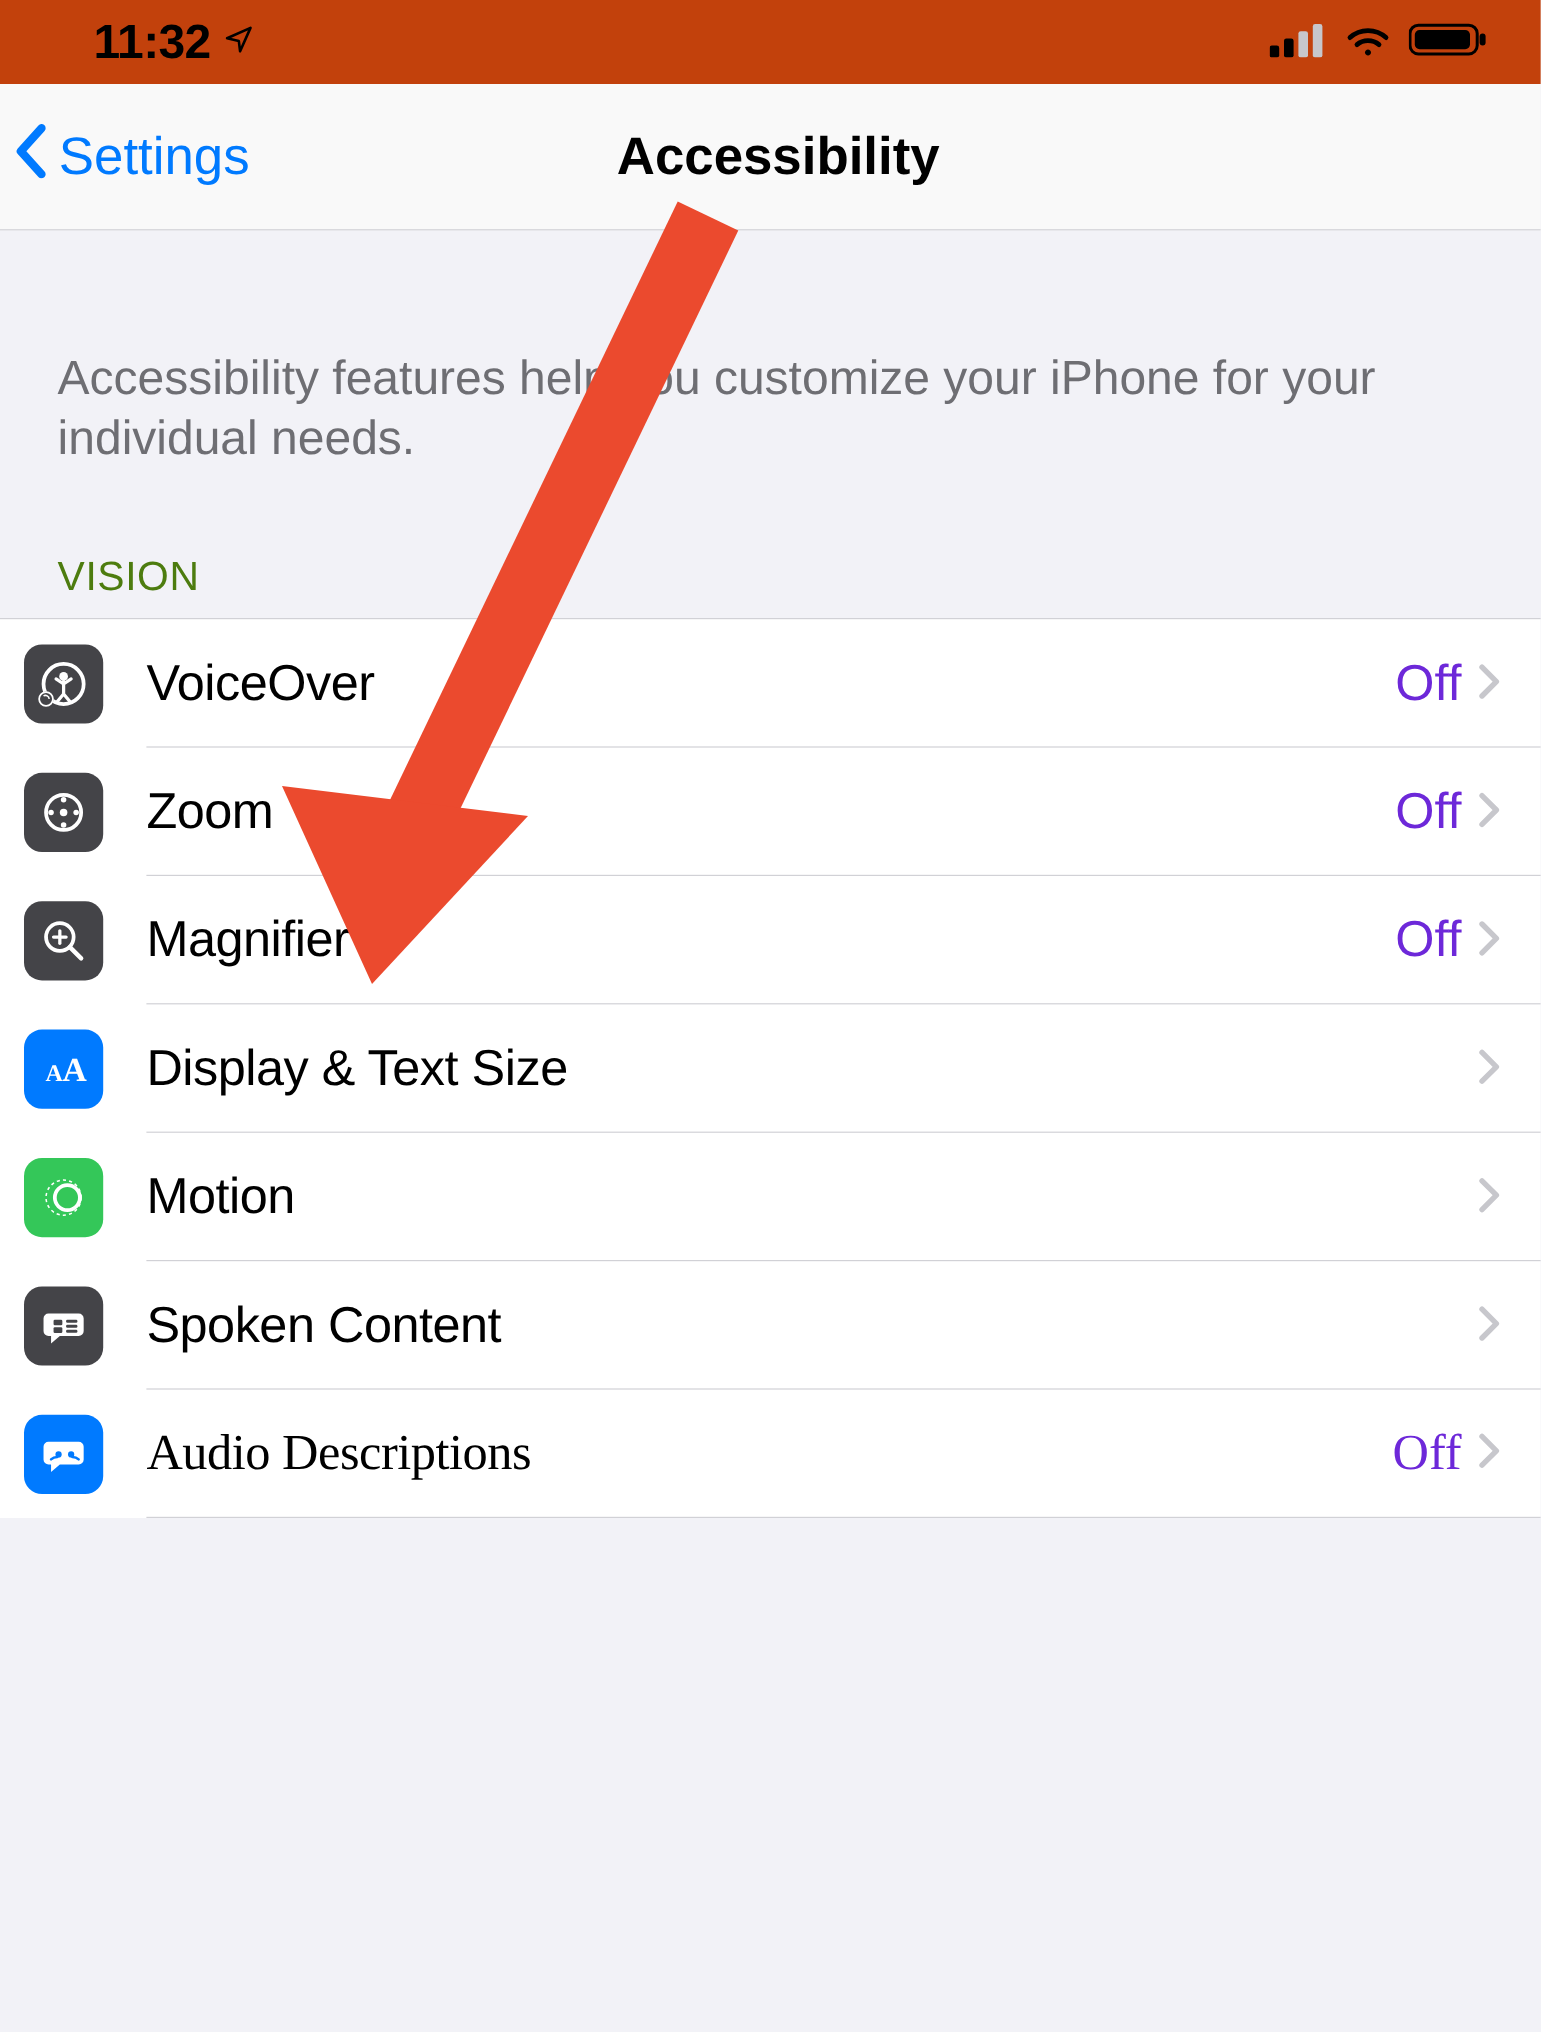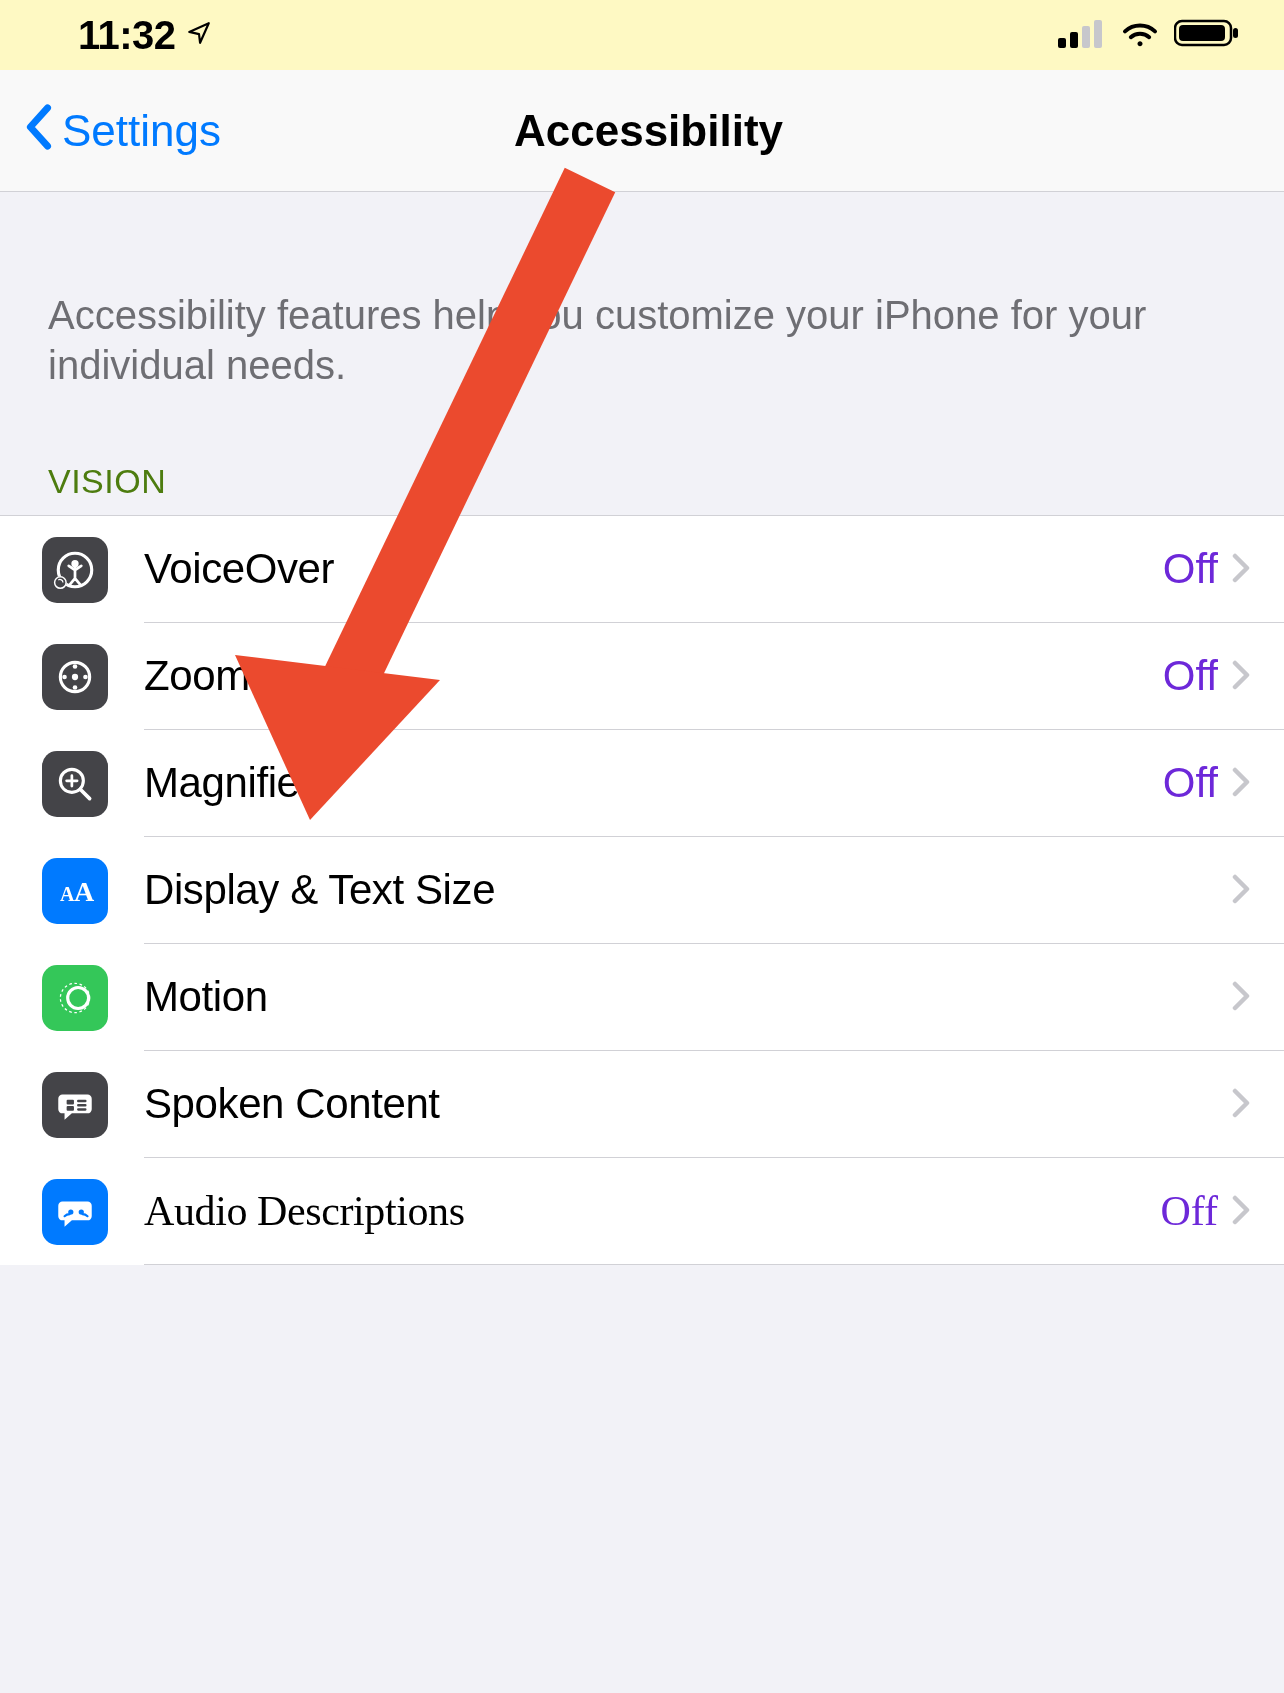--- a/index.html
+++ b/index.html
@@ -11,37 +11,37 @@
       overflow: hidden;
       position: relative;
       -webkit-font-smoothing: antialiased;
     }
     .status-bar {
       height: 70px;
       display: flex;
       justify-content: space-between;
       align-items: center;
       padding: 0 44px 0 78px;
-      background: #fef9c3;
+      background: #c2410c;
     }
     .status-left { display: flex; align-items: center; gap: 10px; }
     .time { font-size: 40px; font-weight: 700; letter-spacing: -0.5px; }
     .status-right { display: flex; align-items: center; gap: 14px; }
 
     .nav-bar {
       height: 122px;
       background: #f9f9f9;
       border-bottom: 1px solid #d1d1d6;
       display: flex;
       align-items: center;
       position: relative;
     }
     .back-button {
       position: absolute;
-      left: 24px;
+      left: 11px;
       display: flex;
       align-items: center;
       gap: 4px;
       color: #007aff;
       font-size: 44px;
     }
     .back-chevron { font-size: 54px; font-weight: 600; padding-right: 6px; }
     .nav-title {
       position: absolute;
       left: 13px; right: 0;
@@ -64,21 +64,21 @@
       letter-spacing: 0.5px;
     }
     .list {
       background: #ffffff;
       border-top: 1px solid #d1d1d6;
     }
     .row {
       display: flex;
       align-items: center;
       height: 107px;
-      padding-left: 42px;
+      padding-left: 20px;
       position: relative;
     }
     .row-body {
       flex: 1;
       display: flex;
       align-items: center;
       height: 100%;
       border-bottom: 1px solid #d1d1d6;
       padding-right: 34px;
     }

